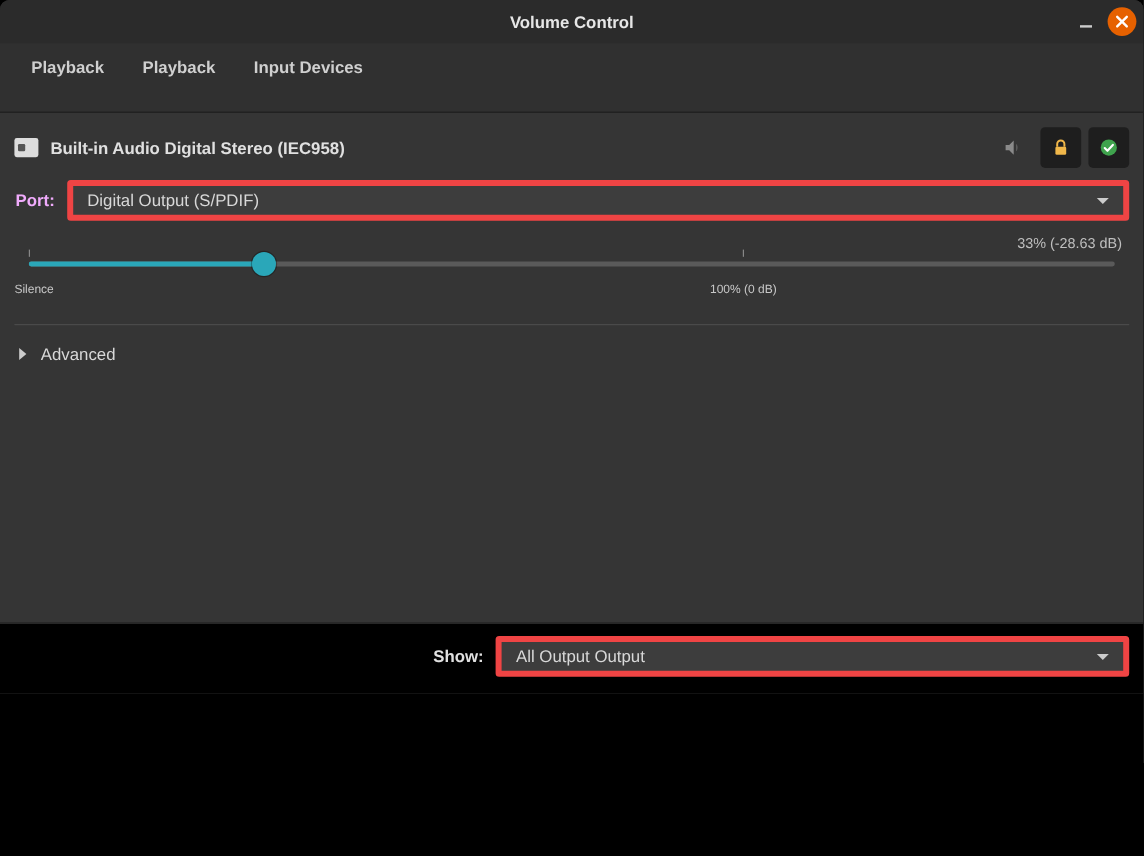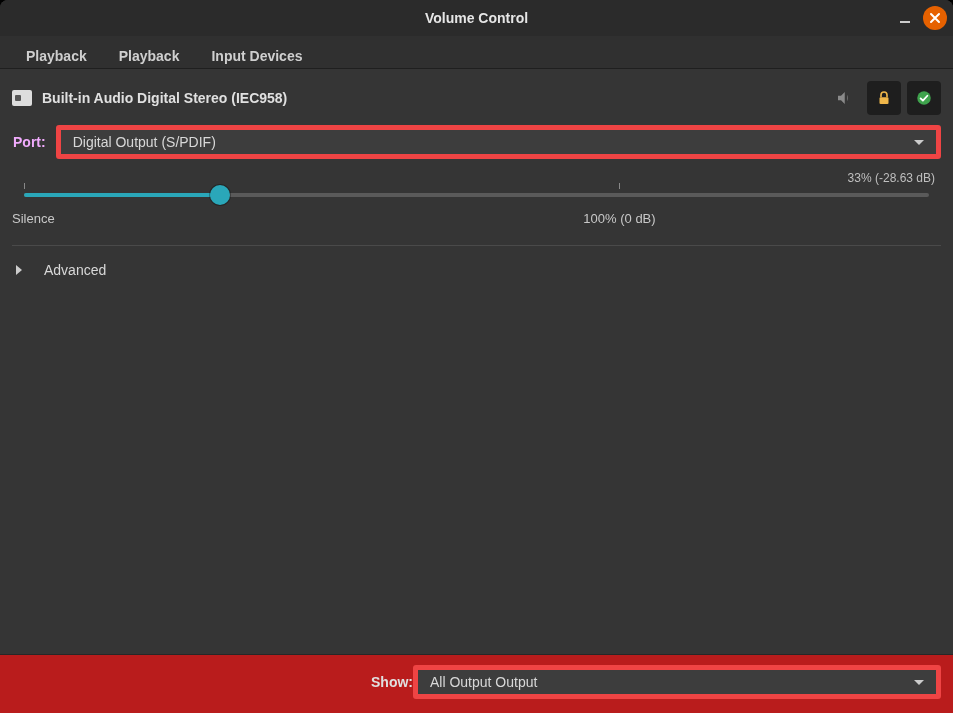--- a/index.html
+++ b/index.html
@@ -7,21 +7,21 @@
     body {
       background: #000;
       font-family: "Trebuchet MS", "Segoe UI", sans-serif;
       font-size: 14px;
       color: #d0d0d0;
       padding: 0;
     }
     .window {
       background: #353535;
       width: 953px;
-      height: 713px;
+      height: 578px;
       display: flex;
       flex-direction: column;
       border-radius: 8px 8px 0 0;
       overflow: hidden;
     }
     
     .titlebar {
       height: 36px;
       background: #2b2b2b;
       display: flex;
@@ -64,21 +64,21 @@
 
     
     .tabbar {
       display: flex;
       background: #303030;
       border-bottom: 1px solid #1f1f1f;
       padding: 0 10px;
       gap: 0;
     }
     .tab {
-      padding: 12px 16px 2px 16px;
+      padding: 12px 16px 27px 16px;
       color: #cfcfcf;
       cursor: pointer;
       font-weight: bold;
       font-size: 14px;
       border-bottom: 3px solid transparent;
       margin-bottom: -1px;
     }
     .tab.active {
       color: #ffffff;
       border-bottom: 3px solid #e6a000;
@@ -193,53 +193,54 @@
       border-radius: 50%;
       transform: translateX(-50%);
       box-shadow: 0 0 0 1px rgba(0,0,0,0.3);
     }
     .range-labels {
       display: flex;
       position: relative;
       margin: 2px 12px 0 12px;
       height: 18px;
       color: #c8c8c8;
-      font-size: 13px;
+      font-size: 10px;
     }
     .range-labels .silence { position: absolute; left: -12px; }
     .range-labels .hundred-lbl { position: absolute; left: 65.8%; transform: translateX(-50%); white-space: nowrap; }
 
     hr.sep {
       border: none; border-top: 1px solid #4a4a4a;
       margin: 6px 0 2px 0;
     }
 
     .advanced {
       display: flex;
       align-items: center;
-      gap: 22px;
+      gap: 12px;
       cursor: pointer;
       padding: 4px 4px;
       color: #d8d8d8;
     }
     .adv-caret {
       width: 0; height: 0;
       border-top: 5px solid transparent;
       border-bottom: 5px solid transparent;
       border-left: 6px solid #ccc;
     }
 
     
     .footer {
       border-top: 1px solid #272727;
       padding: 10px 12px 14px 12px;
       display: flex;
       align-items: center;
       justify-content: flex-end;
-      background: #b91c1c;
+      gap: 10px;
+      background: #000000;
     }
     .footer-label { font-weight: bold; color: #e0e0e0; margin-left: auto; margin-right: 0; }
     .footer .combo { flex: 0 0 528px; }
 
   </style>
 </head>
 <body>
 
 <div class="window">
 

